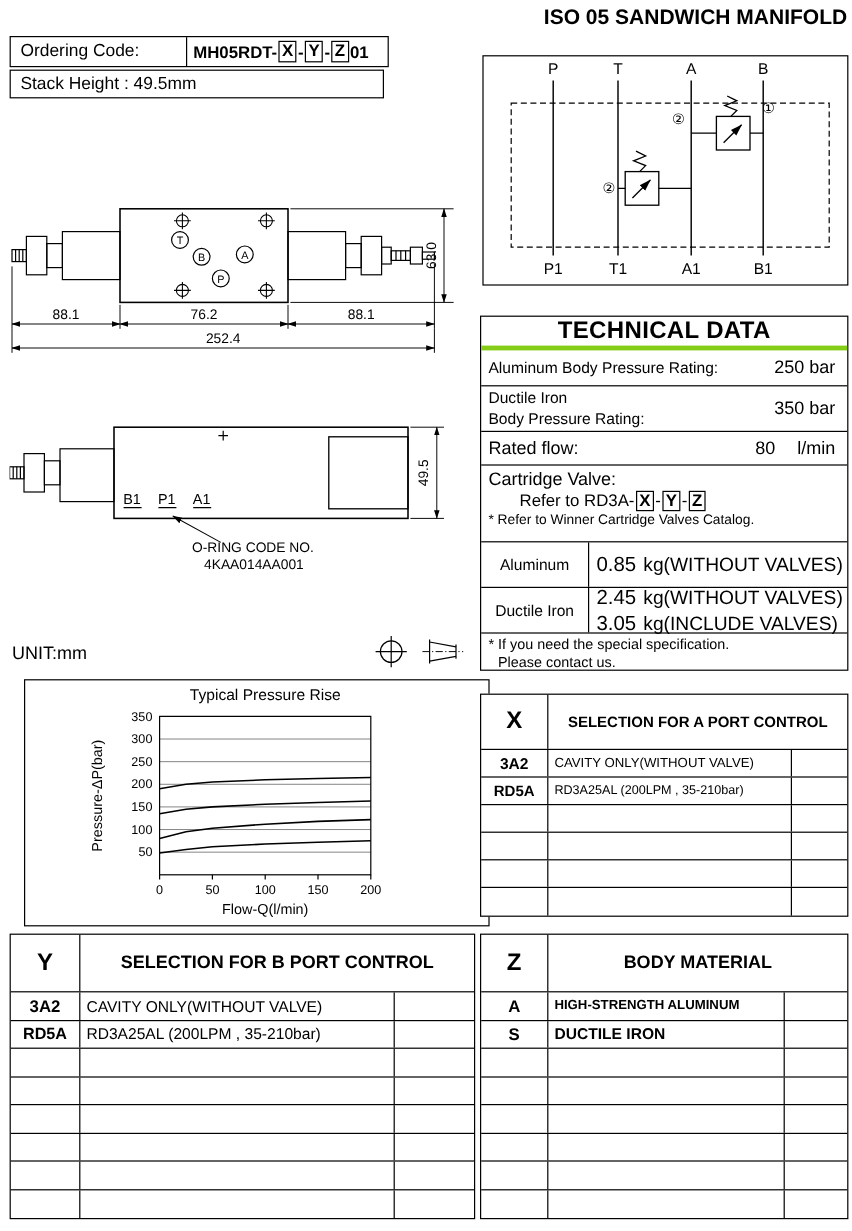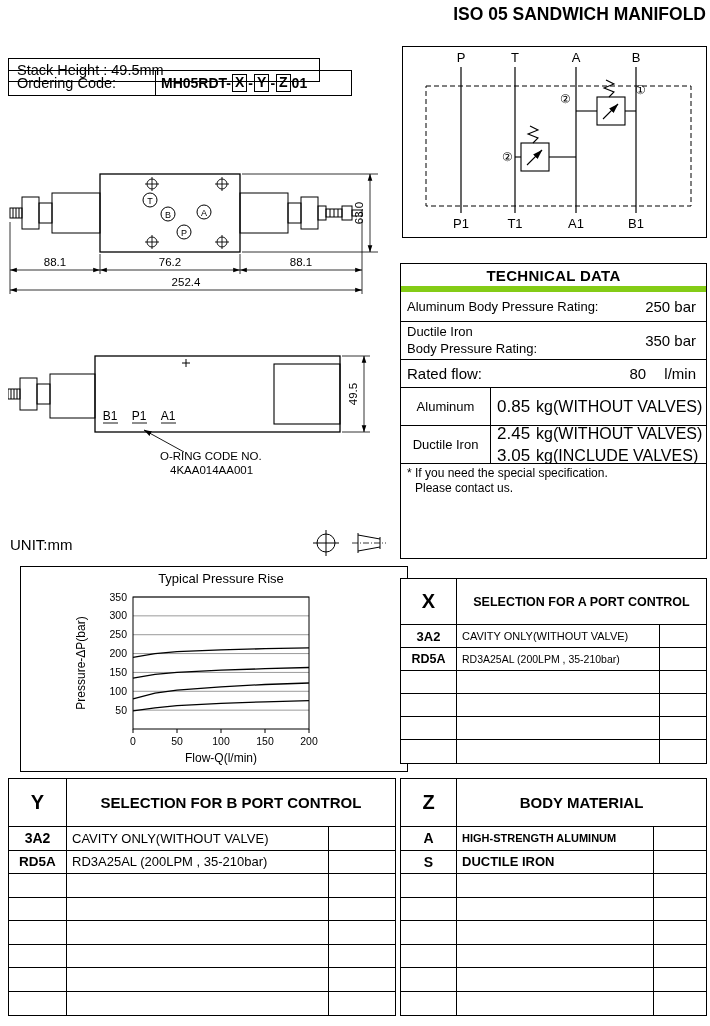--- a/index.html
+++ b/index.html
@@ -6,21 +6,21 @@
   html,body { background:#fff; }
   body { font-family:"Liberation Sans", sans-serif; color:#000; }
   .page { position:relative; width:710px; height:1026px; background:#fff; overflow:hidden; }
   .abs { position:absolute; }
   .bordered { border:1px solid #000; }
   svg text { font-family:"Liberation Sans", sans-serif; fill:#000; }
   .boxletter { display:inline-block; border:1px solid #000; padding:0 2px; margin:0 1px; line-height:1.1; font-weight:bold; } .s13{font-size:13px;} .s14{font-size:14px;} .s15{font-size:15px;}
 
   
   .td-panel { position:absolute; border:1px solid #000; background:#fff; }
-  .td-title { height:28px; border-bottom:6px solid #84cc16; display:flex; align-items:center; justify-content:center; font-weight:bold; font-size:15px; letter-spacing:0.3px; }
+  .td-title { height:28px; border-bottom:4px solid #84cc16; display:flex; align-items:center; justify-content:center; font-weight:bold; font-size:20px; letter-spacing:0.3px; }
   .td-row { border-bottom:1px solid #000; display:flex; align-items:center; justify-content:space-between; padding:0 10px 0 6px; }
   .td-value { font-size:15px; white-space:nowrap; }
   .td-cart { border-bottom:1px solid #000; padding:3px 4px 0 6px; }
   .wt-row { display:flex; height:38px; border-bottom:1px solid #000; }
   .wt-mat { width:90px; border-right:1px solid #000; display:flex; align-items:center; justify-content:center; text-align:center; font-size:13px; }
   .wt-vals { flex:1; display:flex; flex-direction:column; justify-content:center; padding-left:6px; line-height:1.25; }
   .wt-num { font-size:17px; margin-right:6px; }
   .wt-note { font-size:16px; }
   .td-foot { padding:2px 4px 0 6px; font-size:12px; line-height:1.25; }
 
@@ -43,21 +43,21 @@
   <svg width="0" height="0" style="position:absolute" aria-hidden="true">
     <defs>
       <marker id="dimarrow" viewBox="0 0 10 10" refX="9.5" refY="5" markerWidth="9" markerHeight="9" orient="auto-start-reverse">
         <path d="M0,1.8 L10,5 L0,8.2 z" fill="#000"></path>
       </marker>
     </defs>
   </svg>
 
   <div class="abs" style="left:300px; top:4px; width:406px; text-align:right; font-weight:bold; font-size:17.5px;">ISO 05 SANDWICH MANIFOLD</div>
 
-  <div class="abs bordered" style="left:8px; top:30px; width:344px; height:26px; display:flex;margin-top:40px;">
+  <div class="abs bordered" style="left:8px; top:30px; width:316px; height:26px; display:flex;">
     <div style="width:146px; display:flex; align-items:center; padding-left:8px; font-size:14.5px;">Ordering Code:</div>
     <div style="flex:1; border-left:1px solid #000; display:flex; align-items:center; padding-left:5px; font-weight:bold; font-size:14px;">
       <span>MH05RDT-</span>
         <span class="boxletter">X</span>
         <span>-</span>
         <span class="boxletter">Y</span>
         <span>-</span>
         <span class="boxletter">Z</span>
         <span>01</span>
     </div>
@@ -279,20 +279,27 @@
       </span>
       <span class="td-value">350 bar</span>
     </div>
     <div class="td-row" style="height:28px;">
       <span class="s15">Rated flow:</span>
       <span class="td-value">
         <span>80</span>
         <span style="margin-left:14px;">l/min</span>
       </span>
     </div>
+    <div class="td-cart" style="height:64px;">
+      <div class="s15">Cartridge Valve:</div>
+      <div class="s14" style="padding-left:26px; margin-top:1px;">
+        <span>Refer to RD3A-</span><span class="boxletter">X</span><span>-</span><span class="boxletter">Y</span><span>-</span><span class="boxletter">Z</span>
+      </div>
+      <div style="font-size:11.5px; margin-top:2px;">* Refer to Winner Cartridge Valves Catalog.</div>
+    </div>
     <div>
       <div class="wt-row">
         <div class="wt-mat">Aluminum</div>
         <div class="wt-vals">
           <div><span class="wt-num">0.85</span><span class="wt-note">kg(WITHOUT VALVES)</span></div>
         </div>
       </div>
       <div class="wt-row">
         <div class="wt-mat">Ductile Iron</div>
         <div class="wt-vals">

